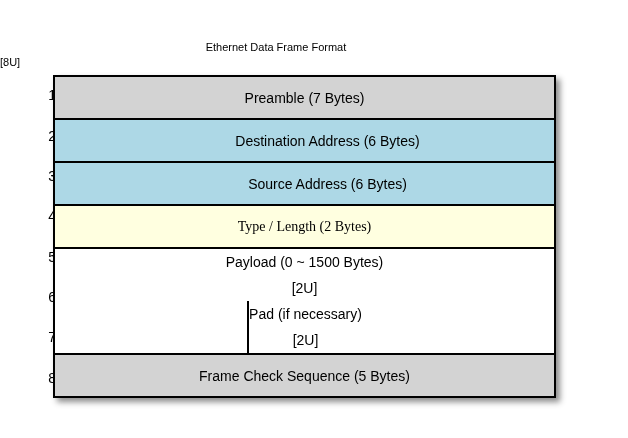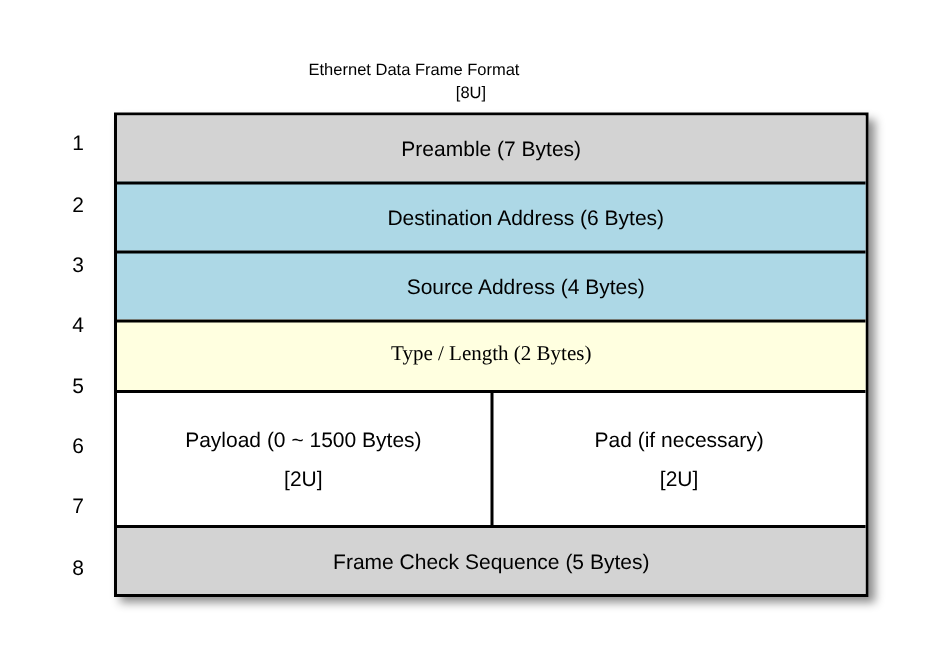--- a/index.html
+++ b/index.html
@@ -30,21 +30,21 @@
     width: 552px;
     text-align: center;
     font-size: 11px;
     line-height: 14px;
   }
   .subtitle {
     position: absolute;
     top: 55px;
     left: 0;
     width: 628px;
-    text-align: center;
+    text-align: left;
     font-size: 11px;
     line-height: 14px;
   }
   .numbers {
     position: absolute;
     left: 28px;
     top: 75px;
     width: 28px;
     height: 323px;
     display: flex;
@@ -52,21 +52,21 @@
   }
   .num {
     flex: 1;
     display: flex;
     align-items: center;
     justify-content: flex-end;
     font-size: 14px;
   }
   .table {
     position: absolute;
-    left: 76px;
+    left: 53px;
     top: 75px;
     width: 503px;
     height: 323px;
     border: 2px solid var(--border);
     background: var(--white);
     box-shadow: 4px 4px 6px rgba(0,0,0,0.45);
     display: flex;
     flex-direction: column;
     text-align: right;
   }
@@ -76,21 +76,21 @@
     align-items: center;
     justify-content: center;
     font-size: 14px;
     border-top: 2px solid var(--border);
   }
   .row:first-child { border-top: none; }
   .double { flex: 2; }
   .bg-gray   { background: var(--gray); }
   .bg-blue   { background: var(--blue); padding-left: 46px; }
   .bg-yellow { background: var(--yellow); font-family: Liberation Serif, serif; }
-  .bg-white  { background: var(--white); }
+  .bg-white  { background: var(--white); flex-direction: column; }
   .cell {
     flex: 1;
     height: 100%;
     display: flex;
     flex-direction: column;
     align-items: center;
     justify-content: center;
     font-size: 14px;
     line-height: 26px;
   }
@@ -114,21 +114,21 @@
 </div>
 
 <div class="table">
   <div class="row bg-gray">
     <span>Preamble (7 Bytes)</span>
   </div>
   <div class="row bg-blue">
     <span>Destination Address (6 Bytes)</span>
   </div>
   <div class="row bg-blue">
-    <span>Source Address (4 Bytes)</span>
+    <span>Source Address (6 Bytes)</span>
   </div>
   <div class="row bg-yellow">
     <span>Type / Length (2 Bytes)</span>
   </div>
   <div class="row double bg-white">
     <div class="cell">
       <div>Payload (0 ~ 1500 Bytes)</div>
       <div>[2U]</div>
     </div>
     <div class="cell cell-right">

